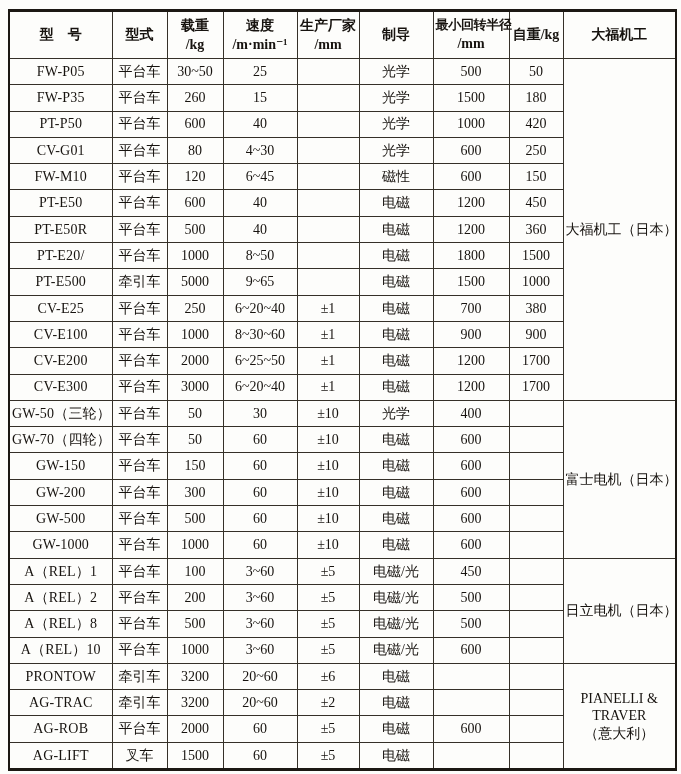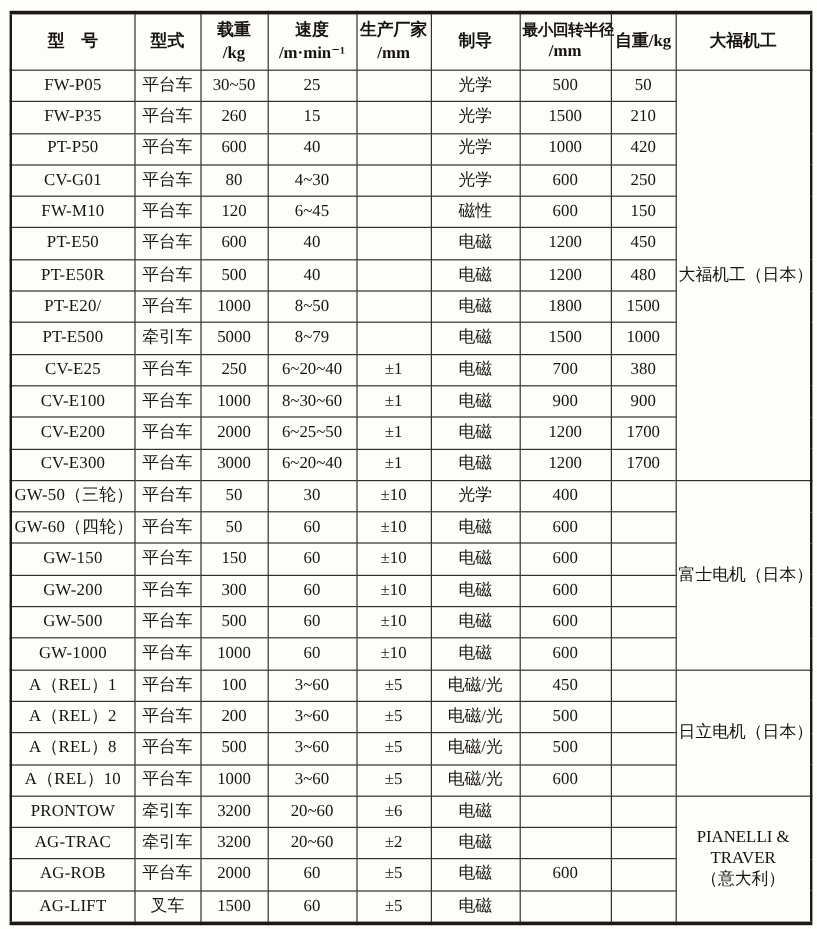--- a/index.html
+++ b/index.html
@@ -128,21 +128,21 @@
           </td>
         </tr>
         <tr>
           <td class="model">FW-P35</td>
           <td>平台车</td>
           <td>260</td>
           <td>15</td>
           <td></td>
           <td>光学</td>
           <td>1500</td>
-          <td>210</td>
+          <td>180</td>
         </tr>
         <tr>
           <td class="model">PT-P50</td>
           <td>平台车</td>
           <td>600</td>
           <td>40</td>
           <td></td>
           <td>光学</td>
           <td>1000</td>
           <td>420</td>
@@ -178,37 +178,37 @@
           <td>450</td>
         </tr>
         <tr>
           <td class="model">PT-E50R</td>
           <td>平台车</td>
           <td>500</td>
           <td>40</td>
           <td></td>
           <td>电磁</td>
           <td>1200</td>
-          <td>480</td>
+          <td>360</td>
         </tr>
         <tr>
           <td class="model">PT-E20/</td>
           <td>平台车</td>
           <td>1000</td>
           <td>8~50</td>
           <td></td>
           <td>电磁</td>
           <td>1800</td>
           <td>1500</td>
         </tr>
         <tr>
           <td class="model">PT-E500</td>
           <td>牵引车</td>
           <td>5000</td>
-          <td>8~79</td>
+          <td>9~65</td>
           <td></td>
           <td>电磁</td>
           <td>1500</td>
           <td>1000</td>
         </tr>
         <tr>
           <td class="model">CV-E25</td>
           <td>平台车</td>
           <td>250</td>
           <td>6~20~40</td>
@@ -254,21 +254,21 @@
           <td>30</td>
           <td>±10</td>
           <td>光学</td>
           <td>400</td>
           <td></td>
           <td rowspan="6" class="maker">
             <div>富士电机（日本）</div>
           </td>
         </tr>
         <tr>
-          <td class="model">GW-60（四轮）</td>
+          <td class="model">GW-70（四轮）</td>
           <td>平台车</td>
           <td>50</td>
           <td>60</td>
           <td>±10</td>
           <td>电磁</td>
           <td>600</td>
           <td></td>
         </tr>
         <tr>
           <td class="model">GW-150</td>

